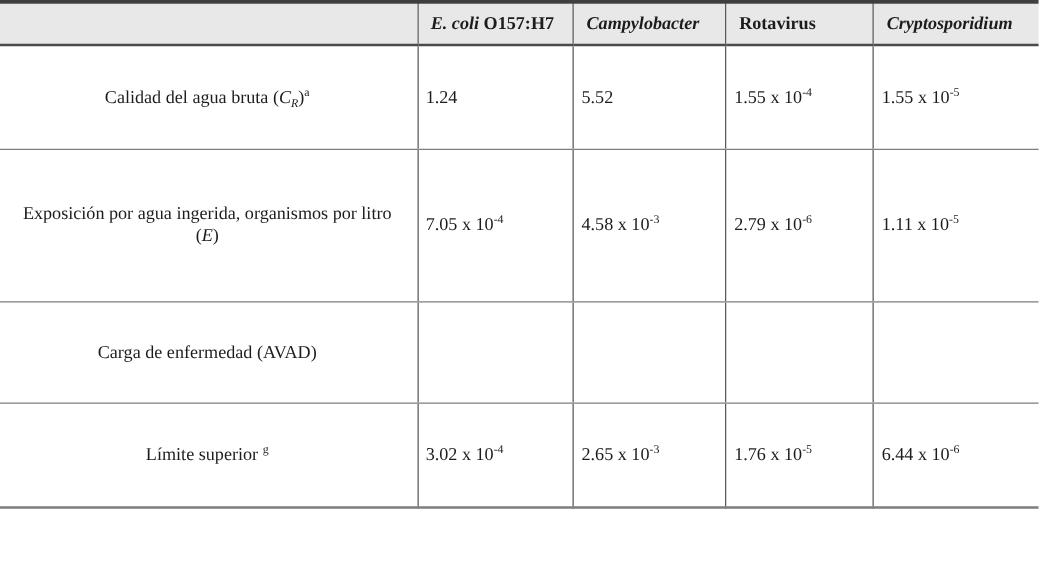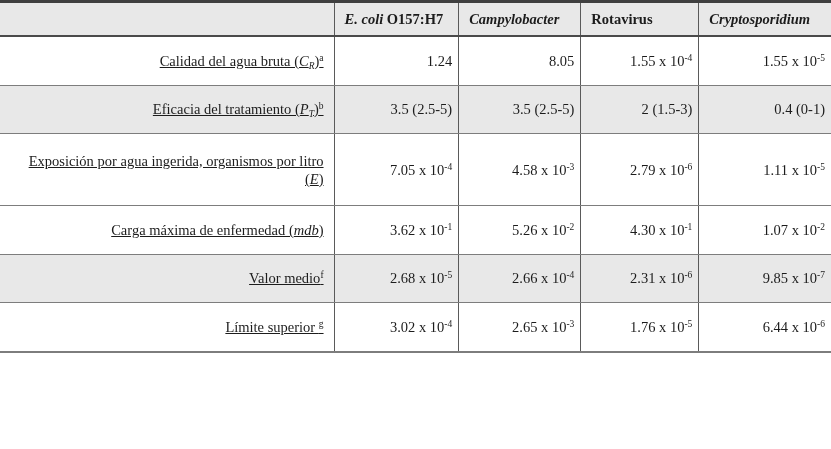--- a/index.html
+++ b/index.html
@@ -10,21 +10,21 @@
     --text:#1c1c1c;
     --bg:#ffffff;
   }
   html,body{margin:0;padding:0;background:var(--bg);}
   body{
     width:831px;height:449px;overflow:hidden;
     font-family:"Liberation Serif","DejaVu Serif",serif;
     color:var(--text);
   }
   table{
-    width:831px;height:353px;
+    width:831px;height:407px;
     border-collapse:collapse;
     table-layout:fixed;
     border-top:3px solid var(--border-dark);
     border-bottom:2px solid var(--border-mid);
   }
   th,td{
     border-bottom:1px solid var(--border-mid);
     font-size:14.5px;
     line-height:1.25;
     padding:3px 6px;
@@ -36,26 +36,25 @@
     background:var(--header-bg);
     border-bottom:2px solid #4a4a4a;
     font-weight:bold;
     text-align:left;
     height:26px;
     padding-left:10px;
   }
   thead th.lbl{ padding-left:8px; }
   tbody td{ height:22px; }
   tbody td.lbl{
-    text-align:right;
+    text-align:center;
     padding-left:8px;
     padding-right:10px;
-    text-decoration:underline;
   }
-  tbody td.val{ text-align:right; }
+  tbody td.val{ text-align:left; }
   tbody tr.striped td{ background:var(--stripe); }
   sup,sub{ font-size:9.5px; line-height:0; }
   sub{ vertical-align:-0.35em; }
   sup{ vertical-align:0.55em; }
   i{ font-style:italic; }
 </style>
 </head>
 <body>
 
 <table>
@@ -72,51 +71,37 @@
         <th class="val"><i>E. coli</i> O157:H7</th>
         <th class="val"><i>Campylobacter</i></th>
         <th class="val">Rotavirus</th>
         <th class="val"><i>Cryptosporidium</i></th>
       </tr>
   </thead>
   <tbody>
       <tr>
         <td class="lbl">Calidad del agua bruta (<i>C<sub>R</sub></i>)<sup>a</sup></td>
         <td class="val">1.24</td>
-        <td class="val">8.05</td>
+        <td class="val">5.52</td>
         <td class="val">1.55 x 10<sup>-4</sup></td>
         <td class="val">1.55 x 10<sup>-5</sup></td>
-      </tr>
-      <tr class="striped">
-        <td class="lbl">Eficacia del tratamiento (<i>P<sub>T</sub></i>)<sup>b</sup></td>
-        <td class="val">3.5 (2.5-5)</td>
-        <td class="val">3.5 (2.5-5)</td>
-        <td class="val">2 (1.5-3)</td>
-        <td class="val">0.4 (0-1)</td>
       </tr>
       <tr>
         <td class="lbl">Exposición por agua ingerida, organismos por litro (<i>E</i>)</td>
         <td class="val">7.05 x 10<sup>-4</sup></td>
         <td class="val">4.58 x 10<sup>-3</sup></td>
         <td class="val">2.79 x 10<sup>-6</sup></td>
         <td class="val">1.11 x 10<sup>-5</sup></td>
       </tr>
       <tr>
-        <td class="lbl">Carga máxima de enfermedad (<i>mdb</i>)</td>
-        <td class="val">3.62 x 10<sup>-1</sup></td>
-        <td class="val">5.26 x 10<sup>-2</sup></td>
-        <td class="val">4.30 x 10<sup>-1</sup></td>
-        <td class="val">1.07 x 10<sup>-2</sup></td>
-      </tr>
-      <tr class="striped">
-        <td class="lbl">Valor medio<sup>f</sup></td>
-        <td class="val">2.68 x 10<sup>-5</sup></td>
-        <td class="val">2.66 x 10<sup>-4</sup></td>
-        <td class="val">2.31 x 10<sup>-6</sup></td>
-        <td class="val">9.85 x 10<sup>-7</sup></td>
+        <td class="lbl">Carga de enfermedad (AVAD)</td>
+        <td class="val"></td>
+        <td class="val"></td>
+        <td class="val"></td>
+        <td class="val"></td>
       </tr>
       <tr>
         <td class="lbl">Límite superior <sup>g</sup></td>
         <td class="val">3.02 x 10<sup>-4</sup></td>
         <td class="val">2.65 x 10<sup>-3</sup></td>
         <td class="val">1.76 x 10<sup>-5</sup></td>
         <td class="val">6.44 x 10<sup>-6</sup></td>
       </tr>
     </tbody>
 </table>

